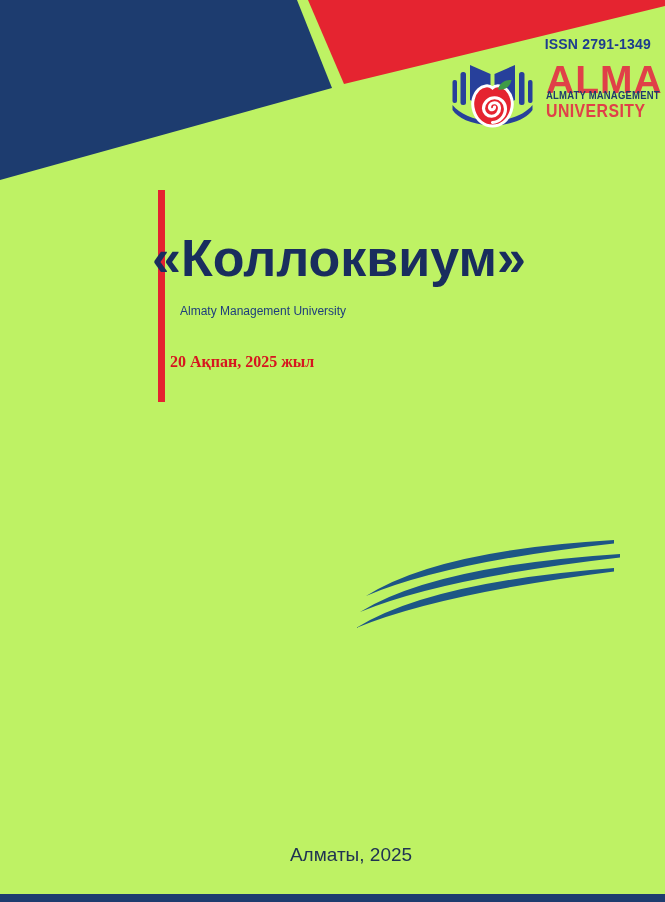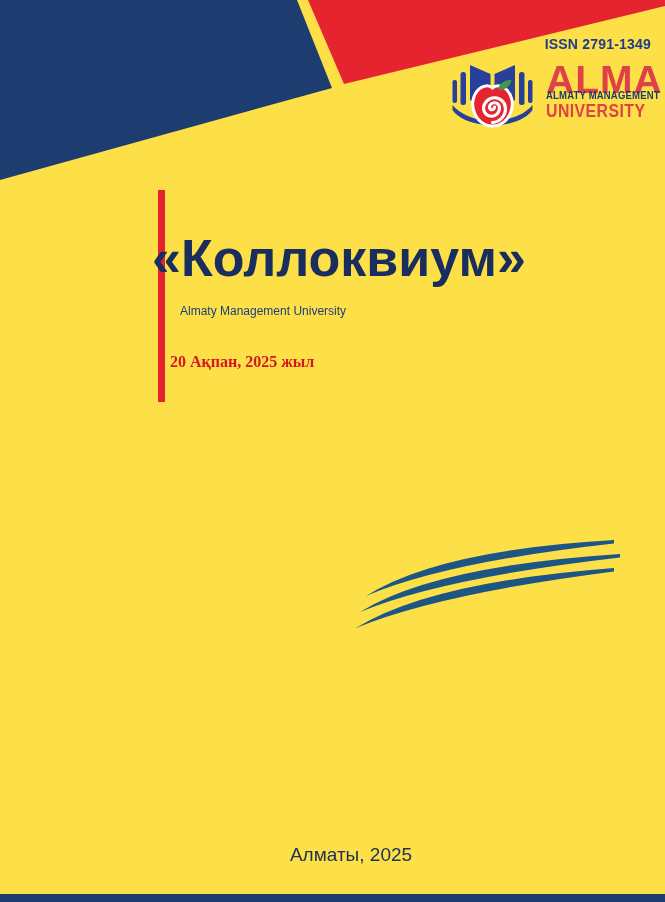--- a/index.html
+++ b/index.html
@@ -1,19 +1,19 @@
 <!DOCTYPE html>
 <html style="--navy_shape: #1D3C6F; --red_shape: #E52430; --issn_blue: #1D3C8F; --title_navy: #192D5E; --subtitle_navy: #1E3D7D; --date_red: #D6151F; --accent_bar_red: #E52330; --swoosh_blue: #1D5685; --logo_red: #E04048; --logo_navy: #1E3A6E; --book_blue: #27409B; --leaf_green: #3E9B47; --footer_text: #203352;"><head>
 <meta charset="utf-8">
 <style>
   html,body{margin:0;padding:0;background:#ffffff;}
   .page{
     position:relative;
     width:665px;height:902px;
-    background:#fde047;
+    background:#bef264;
     overflow:hidden;
     font-family:"Liberation Sans", sans-serif;
   }
   .abs{position:absolute;}
   svg{display:block;}
 
   .issn{
     position:absolute;top:36px;right:14px;
     font-size:14px;font-weight:bold;
     color:var(--issn_blue);

